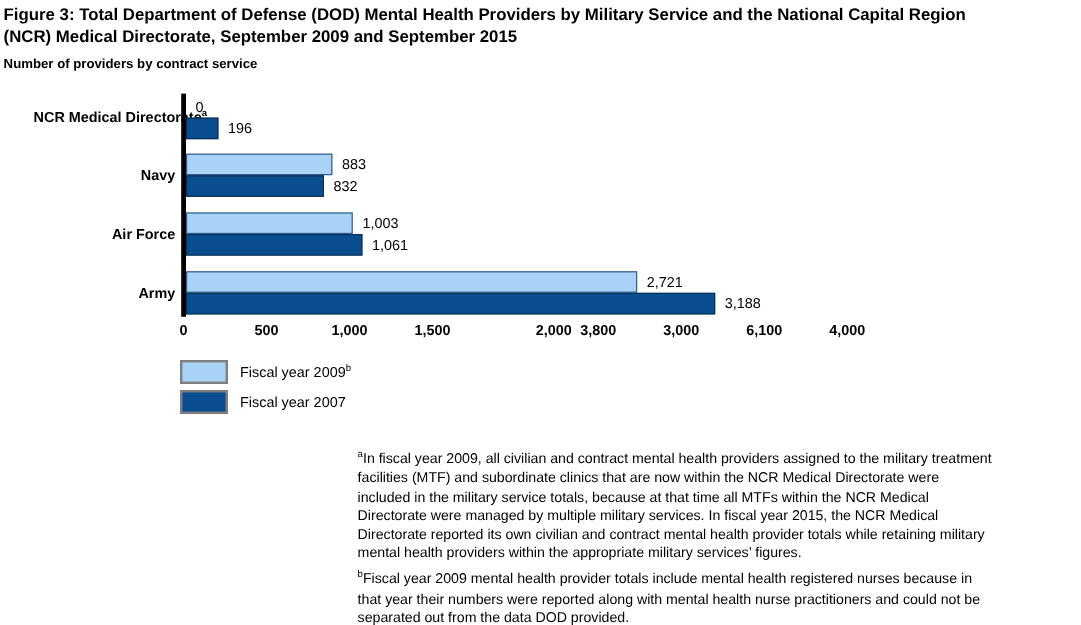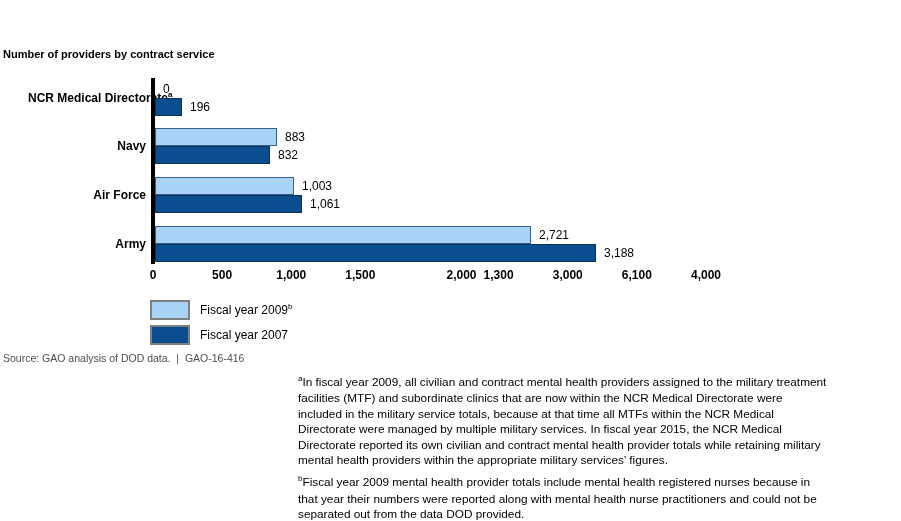--- a/index.html
+++ b/index.html
@@ -94,20 +94,22 @@
     line-height: 15.4px;
     margin-bottom: 7px;
   }
   .footnote .fn-text { white-space: pre-line; }
 </style>
 </head>
 <body>
 
 <div id="page">
 
+  <div class="title">Figure 3: Total Department of Defense (DOD) Mental Health Providers by Military Service and the National Capital Region
+(NCR) Medical Directorate, September 2009 and September 2015</div>
   <div class="subtitle">Number of providers by contract service</div>
 
   <div id="chart-layer">
       <div class="axis-y" style="left: 151px; top: 78px; width: 4px; height: 186px;"></div>
       <div class="cat-label" style="top: 91px; padding-left: 28px;">NCR Medical Directorate<sup>a</sup></div>
       <div class="val-label" style="left: 163px; top: 82px;">0</div>
       <div class="bar" style="left: 155px; top: 98px; width: 27px; background: rgb(11, 78, 144); border: 1px solid rgb(7, 49, 89);"></div>
       <div class="val-label" style="left: 190px; top: 100px;">196</div>
       <div class="cat-label" style="top: 139px;">Navy</div>
       <div class="bar" style="left: 155px; top: 128px; width: 122px; background: rgb(169, 210, 247); border: 1px solid rgb(53, 96, 141);"></div>
@@ -122,38 +124,37 @@
       <div class="cat-label" style="top: 237px;">Army</div>
       <div class="bar" style="left: 155px; top: 226px; width: 376px; background: rgb(169, 210, 247); border: 1px solid rgb(53, 96, 141);"></div>
       <div class="val-label" style="left: 539px; top: 228px;">2,721</div>
       <div class="bar" style="left: 155px; top: 244px; width: 441px; background: rgb(11, 78, 144); border: 1px solid rgb(7, 49, 89);"></div>
       <div class="val-label" style="left: 604px; top: 246px;">3,188</div>
       <div class="x-tick" style="left: 153px; top: 268px;">0</div>
       <div class="x-tick" style="left: 222.125px; top: 268px;">500</div>
       <div class="x-tick" style="left: 291.25px; top: 268px;">1,000</div>
       <div class="x-tick" style="left: 360.375px; top: 268px;">1,500</div>
       <div class="x-tick" style="left: 429.5px; top: 268px; margin-left: 32px;">2,000</div>
-      <div class="x-tick" style="left: 498.625px; top: 268px;">1,300</div>
+      <div class="x-tick" style="left: 498.625px; top: 268px;">3,800</div>
       <div class="x-tick" style="left: 567.75px; top: 268px;">3,000</div>
       <div class="x-tick" style="left: 636.875px; top: 268px;">6,100</div>
       <div class="x-tick" style="left: 706px; top: 268px;">4,000</div>
     </div>
 
   <div class="legend">
     <div class="legend-item" style="top:300px;">
       <span class="swatch" style="background: rgb(169, 210, 247);"></span>
       <span class="legend-label"><span>Fiscal year 2009</span><sup>b</sup></span>
     </div>
     <div class="legend-item" style="top:325px;">
       <span class="swatch" style="background: rgb(11, 78, 144);"></span>
       <span class="legend-label"><span>Fiscal year 2007</span><sup></sup></span>
     </div>
   </div>
 
-  <div class="source-line">Source: GAO analysis of DOD data.  |  GAO-16-416</div>
 
   <div class="footnotes">
     <div class="footnote"><sup>a</sup><span class="fn-text">In fiscal year 2009, all civilian and contract mental health providers assigned to the military treatment
 facilities (MTF) and subordinate clinics that are now within the NCR Medical Directorate were
 included in the military service totals, because at that time all MTFs within the NCR Medical
 Directorate were managed by multiple military services. In fiscal year 2015, the NCR Medical
 Directorate reported its own civilian and contract mental health provider totals while retaining military
 mental health providers within the appropriate military services’ figures.</span></div>
     <div class="footnote"><sup>b</sup><span class="fn-text">Fiscal year 2009 mental health provider totals include mental health registered nurses because in
 that year their numbers were reported along with mental health nurse practitioners and could not be

